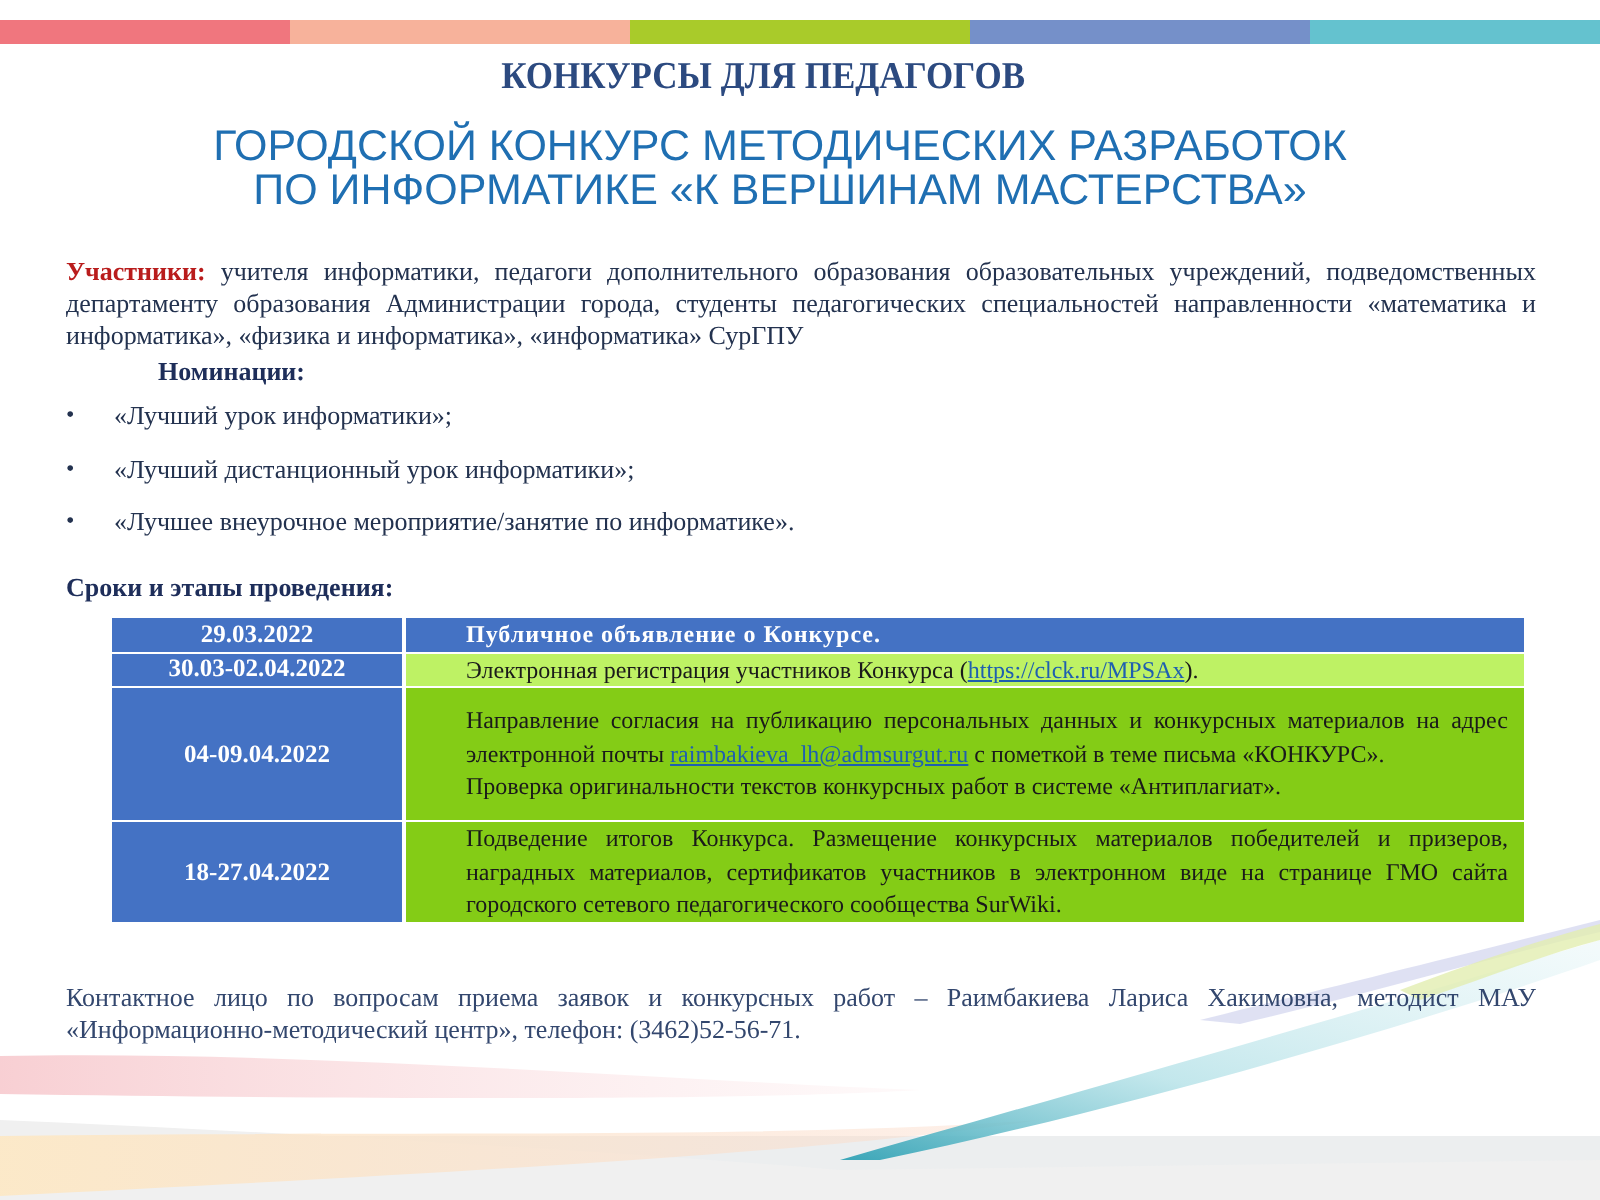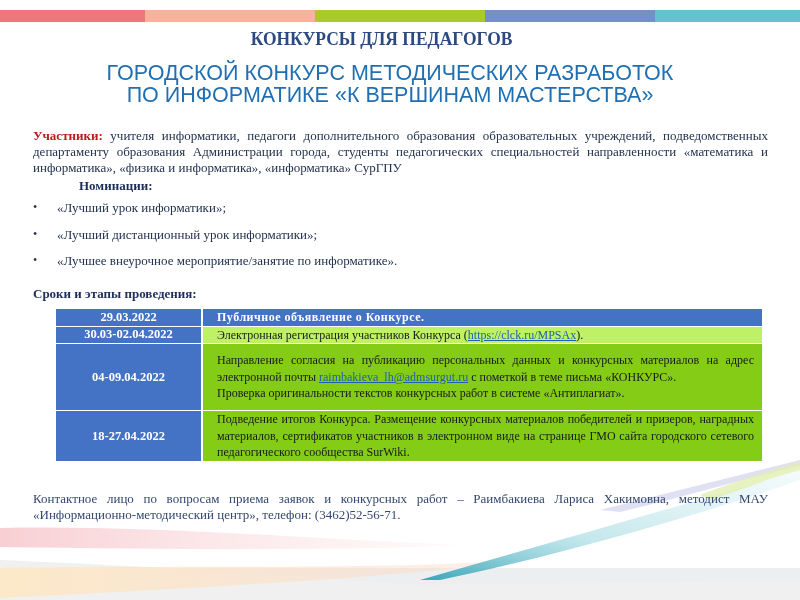--- a/index.html
+++ b/index.html
@@ -45,21 +45,21 @@
 
   table.stages {
     position: absolute; left: 56px; top: 308px; width: 706px;
     border-collapse: separate; border-spacing: 0 1px; font-size: 12px;
   }
   table.stages td { vertical-align: middle; }
   table.stages td.date {
     width: 147px; background: #4472c4; color: #ffffff; font-weight: bold;
     text-align: center; font-size: 12.5px; border-right: 2px solid #ffffff;
   }
-  table.stages td.desc { padding: 0 8px 0 14px; color: #1a1a1a; line-height: 16.5px; text-align: justify; }
+  table.stages td.desc { padding: 0 8px 0 30px; color: #1a1a1a; line-height: 16.5px; text-align: justify; }
   table.stages tr.r-head td.desc { background: #4472c4; color: #ffffff; font-weight: bold; letter-spacing: 0.5px; }
   table.stages tr.r-dark td.desc { background: #bef264; }
   table.stages tr.r-light td.desc { background: #84cc16; }
   table.stages tr.r-short td { height: 15px; margin-top: 27px; }
   table.stages a { color: #1f5fb0; text-decoration: underline; }
 
   .contact {
     position: absolute; left: 33px; width: 735px; top: 491px;
     font-size: 13px; line-height: 16px; text-align: justify; color: #33476e;
   }

